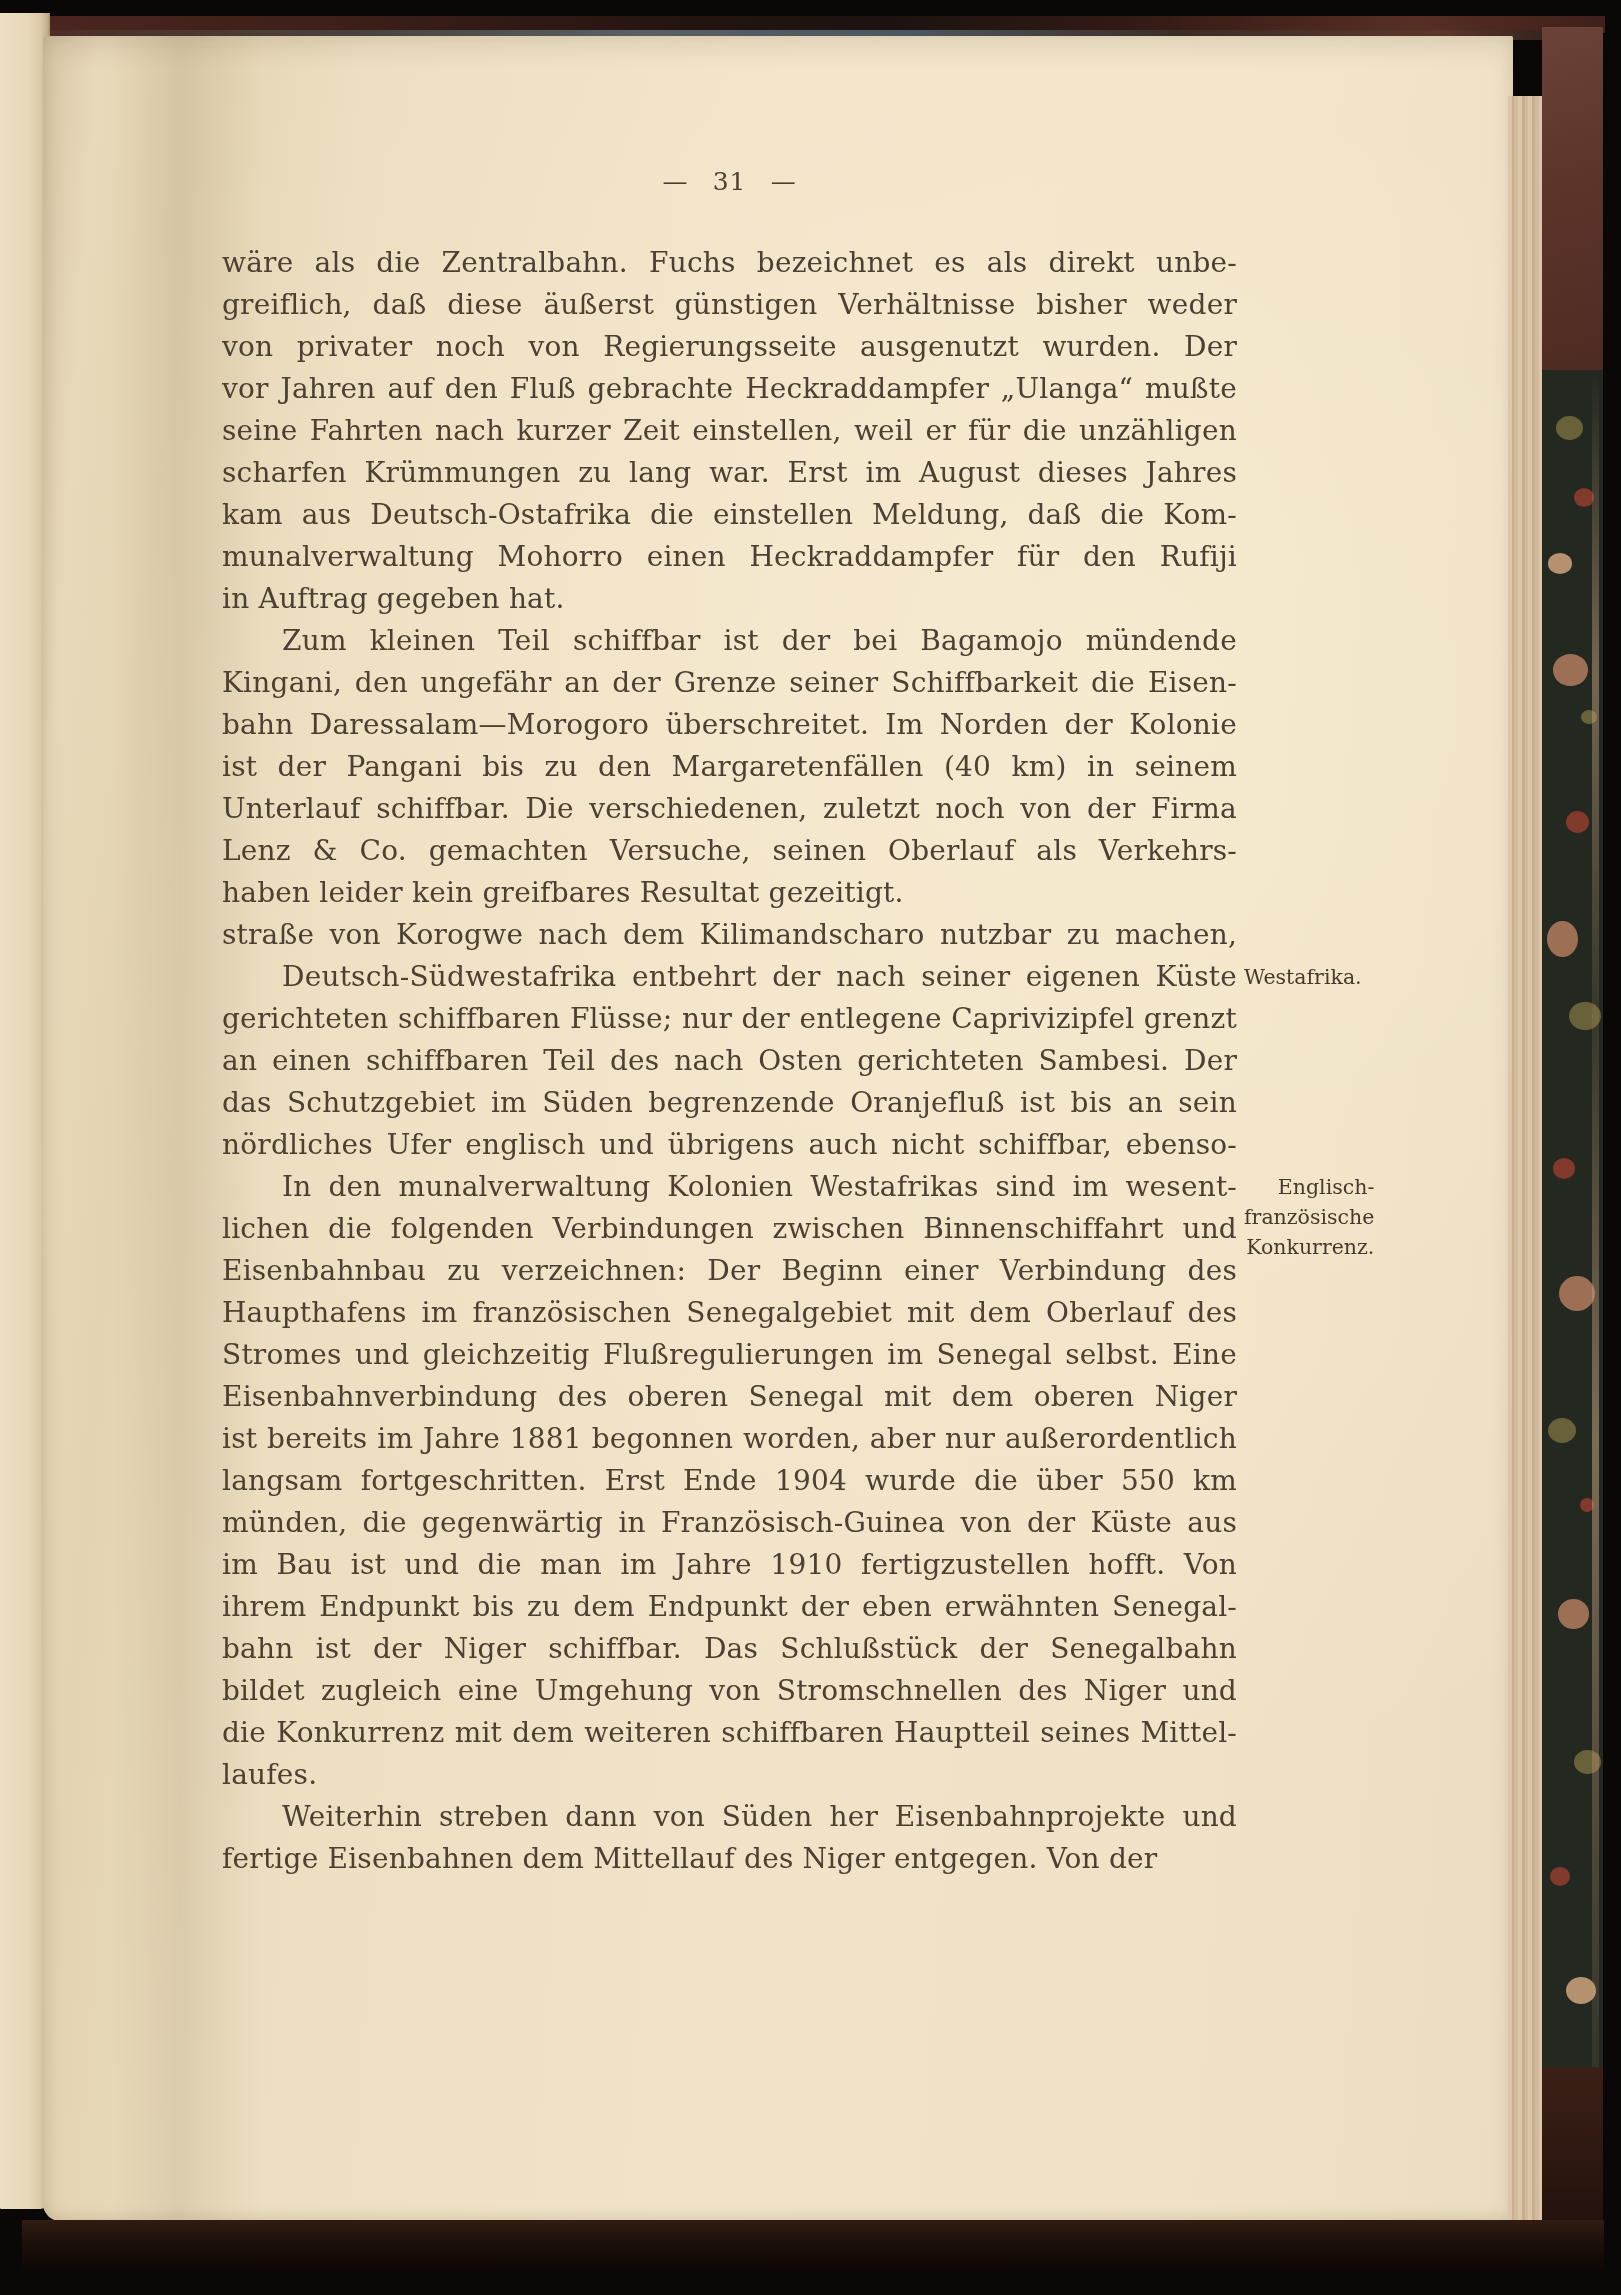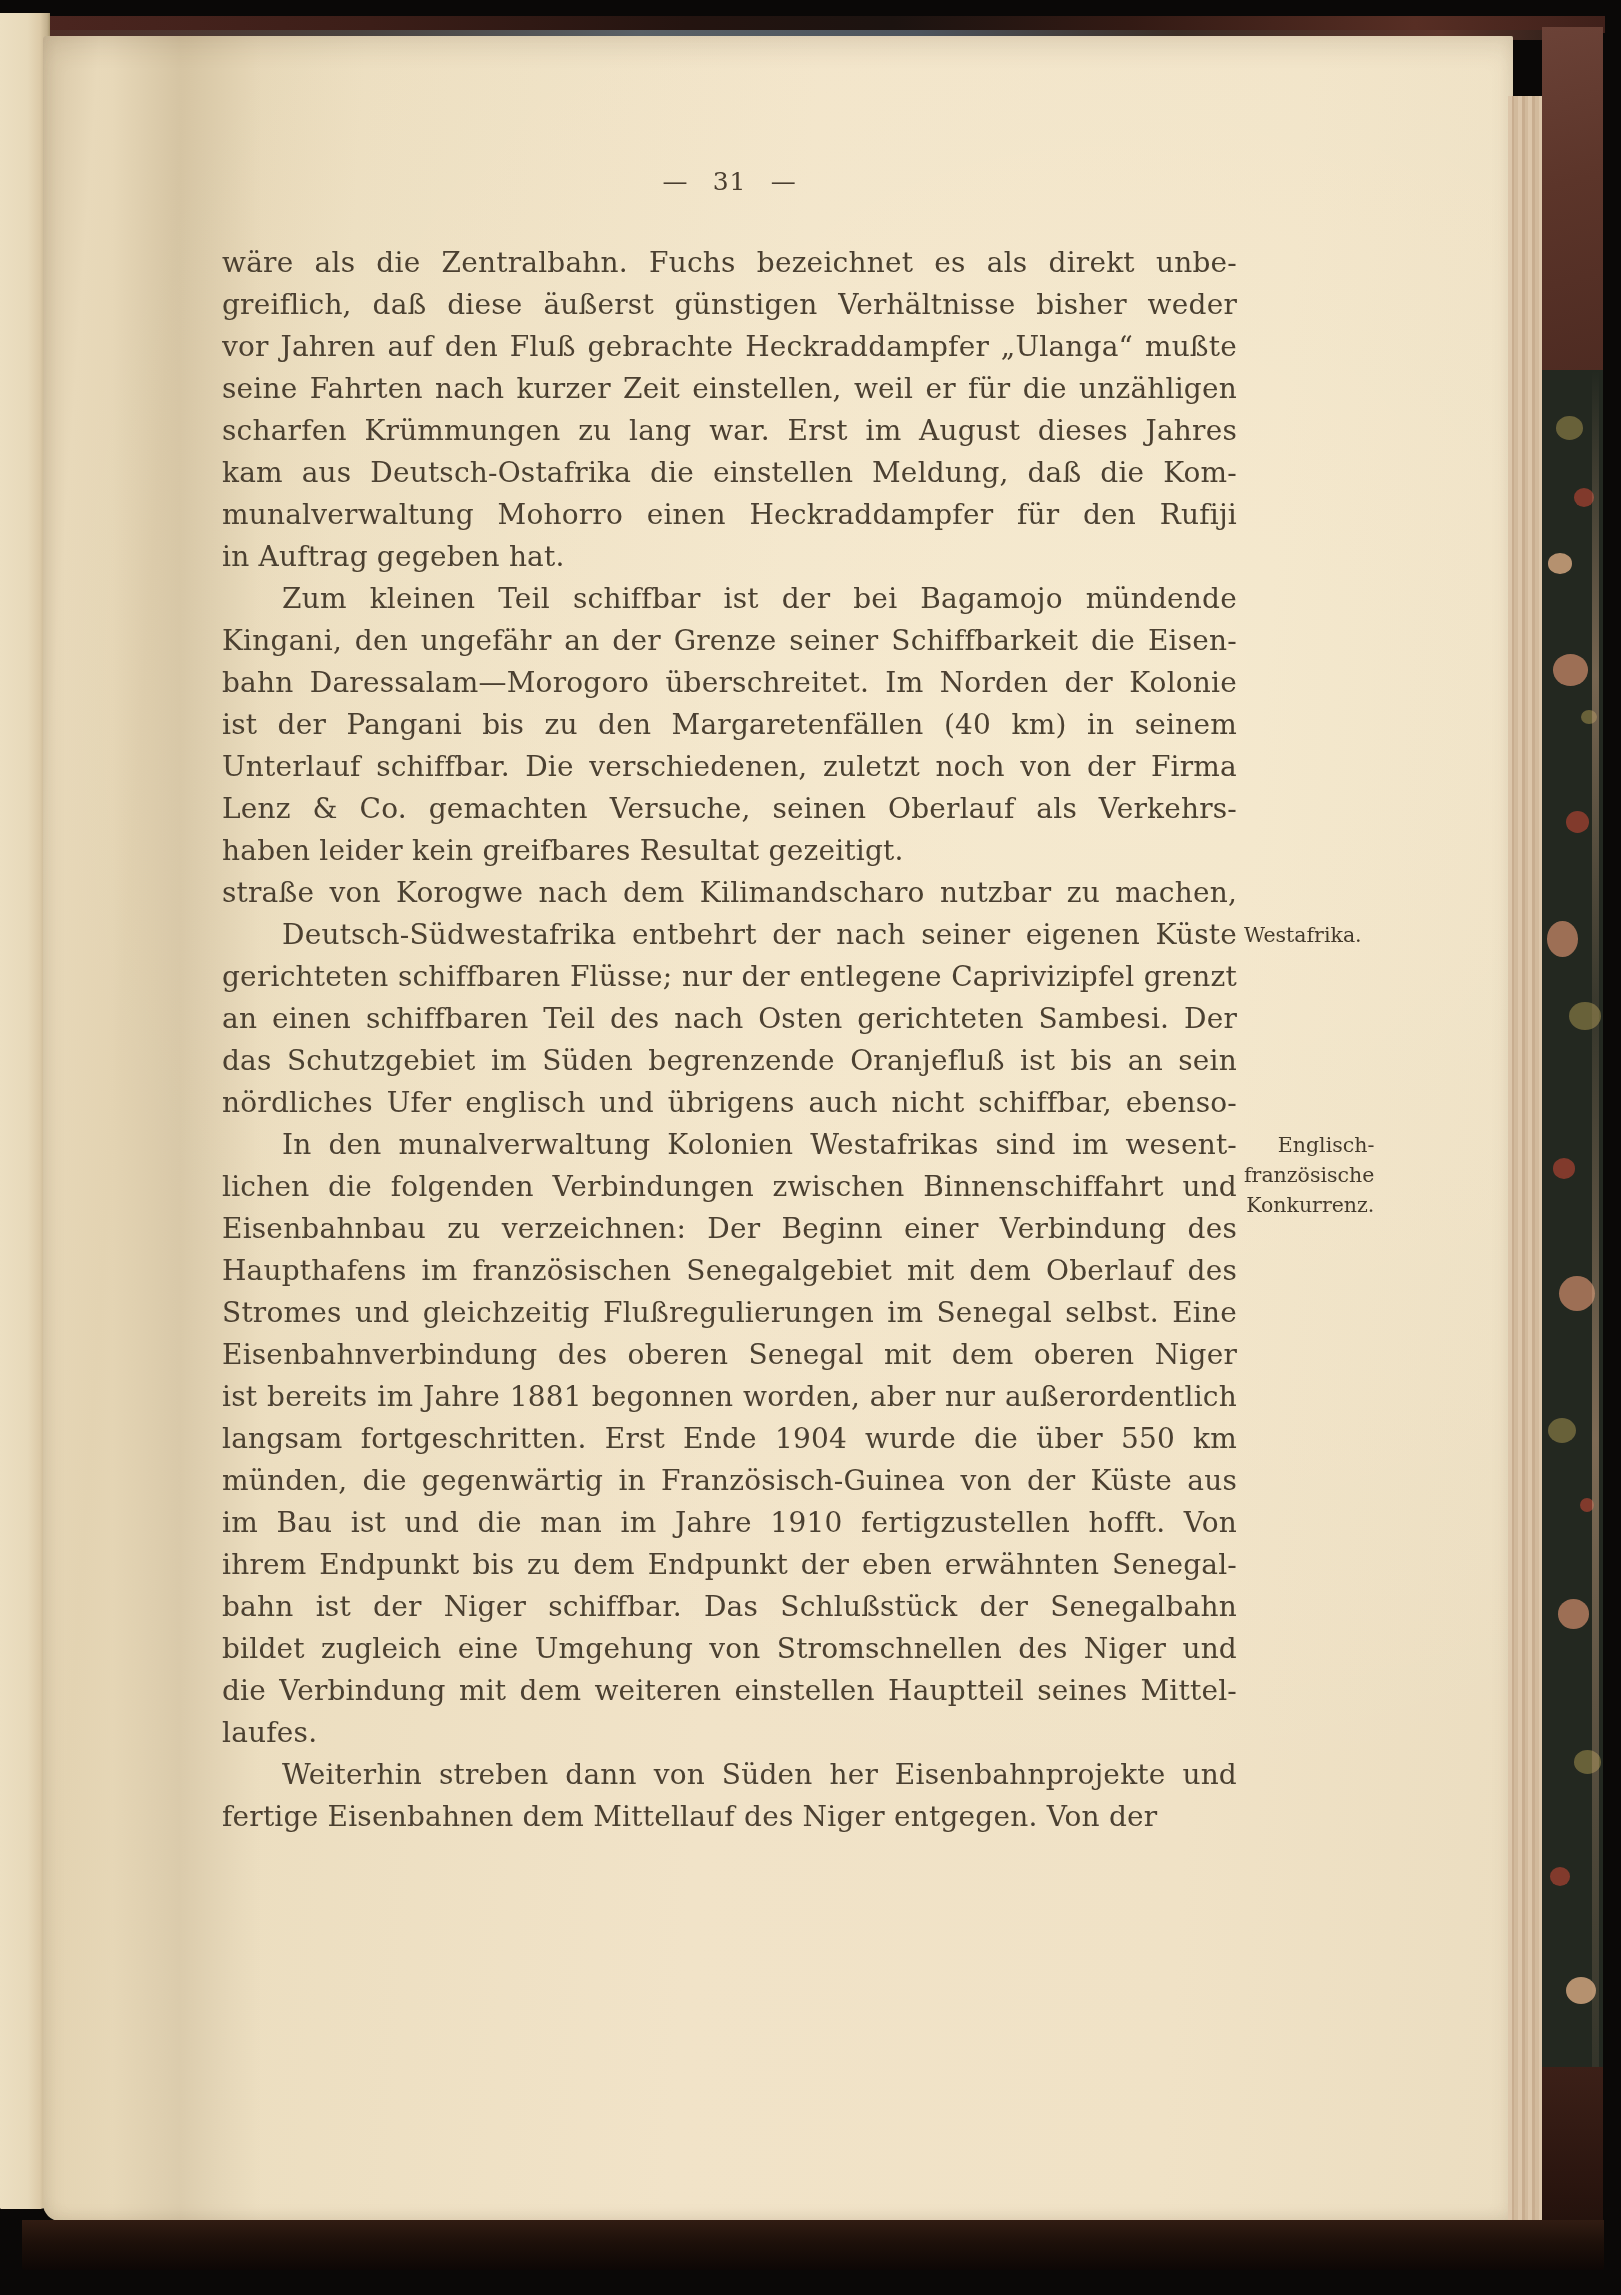--- a/index.html
+++ b/index.html
@@ -86,20 +86,21 @@
   <div class="top-edge-line" data-name="book-cover-edge-highlight"></div>
   <div class="prev-pages" data-name="adjacent-page-edge"></div>
 
   <div class="page" data-name="page">
     <div class="gutter-shadow" data-name="gutter-shadow"></div>
     <div class="page-number" data-name="page-number">— 31 —</div>
     <div class="body-text" id="body-text" data-name="body-text">
         <div class="paragraph" data-name="paragraph">
           <div class="line" data-name="text-line">wäre als die Zentralbahn.  Fuchs bezeichnet es als direkt unbe-</div>
           <div class="line" data-name="text-line">greiflich, daß diese äußerst günstigen Verhältnisse bisher weder</div>
+          <div class="line" data-name="text-line">von privater noch von Regierungsseite ausgenutzt wurden.  Der</div>
           <div class="line" data-name="text-line">vor Jahren auf den Fluß gebrachte Heckraddampfer „Ulanga“ mußte</div>
           <div class="line" data-name="text-line">seine Fahrten nach kurzer Zeit einstellen, weil er für die unzähligen</div>
           <div class="line" data-name="text-line">scharfen Krümmungen zu lang war.  Erst im August dieses Jahres</div>
           <div class="line" data-name="text-line">kam aus Deutsch-Ostafrika die einstellen Meldung, daß die Kom-</div>
           <div class="line" data-name="text-line">munalverwaltung Mohorro einen Heckraddampfer für den Rufiji</div>
           <div class="line last" data-name="text-line">in Auftrag gegeben hat.</div>
         </div>
         <div class="paragraph" data-name="paragraph">
           <div class="line first" data-name="text-line">Zum kleinen Teil schiffbar ist der bei Bagamojo mündende</div>
           <div class="line" data-name="text-line">Kingani, den ungefähr an der Grenze seiner Schiffbarkeit die Eisen-</div>
@@ -132,21 +133,21 @@
           <div class="line" data-name="text-line">Haupthafens im französischen Senegalgebiet mit dem Oberlauf des</div>
           <div class="line" data-name="text-line">Stromes und gleichzeitig Flußregulierungen im Senegal selbst.  Eine</div>
           <div class="line" data-name="text-line">Eisenbahnverbindung des oberen Senegal mit dem oberen Niger</div>
           <div class="line" data-name="text-line">ist bereits im Jahre 1881 begonnen worden, aber nur außerordentlich</div>
           <div class="line" data-name="text-line">langsam fortgeschritten.  Erst Ende 1904 wurde die über 550 km</div>
           <div class="line" data-name="text-line">münden, die gegenwärtig in Französisch-Guinea von der Küste aus</div>
           <div class="line" data-name="text-line">im Bau ist und die man im Jahre 1910 fertigzustellen hofft.  Von</div>
           <div class="line" data-name="text-line">ihrem Endpunkt bis zu dem Endpunkt der eben erwähnten Senegal-</div>
           <div class="line" data-name="text-line">bahn ist der Niger schiffbar.  Das Schlußstück der Senegalbahn</div>
           <div class="line" data-name="text-line">bildet zugleich eine Umgehung von Stromschnellen des Niger und</div>
-          <div class="line" data-name="text-line">die Verbindung mit dem weiteren einstellen Hauptteil seines Mittel-</div>
+          <div class="line" data-name="text-line">die Konkurrenz mit dem weiteren schiffbaren Hauptteil seines Mittel-</div>
           <div class="line last" data-name="text-line">laufes.</div>
         </div>
         <div class="paragraph" data-name="paragraph">
           <div class="line first" data-name="text-line">Weiterhin streben dann von Süden her Eisenbahnprojekte und</div>
           <div class="line last" data-name="text-line">fertige Eisenbahnen dem Mittellauf des Niger entgegen.  Von der</div>
         </div>
       </div>
   </div>
 
   <div class="fore-edge" data-name="page-edges-stack"></div>

